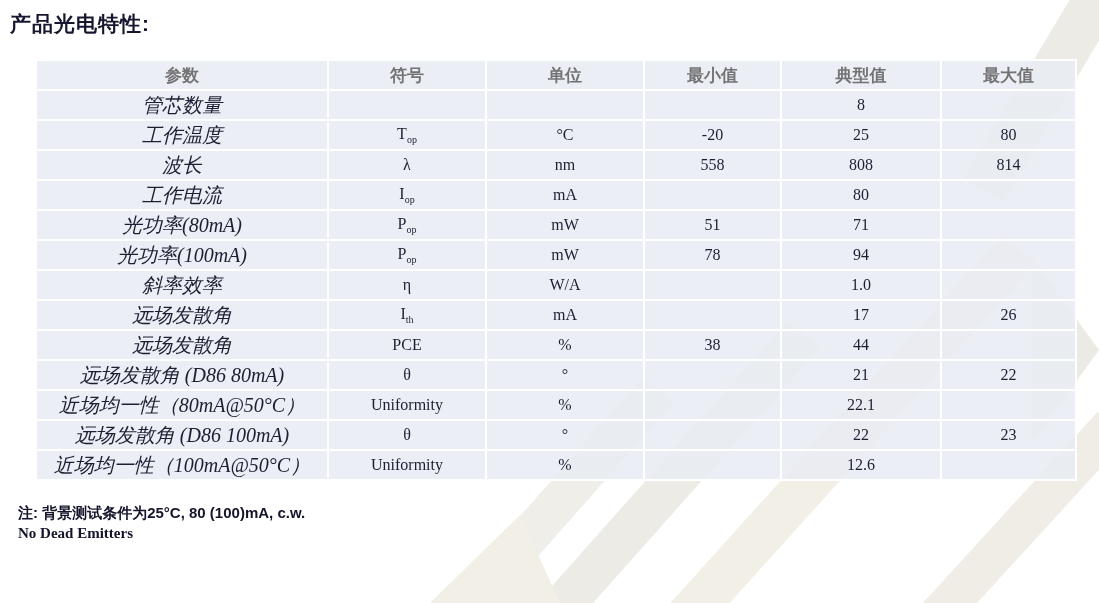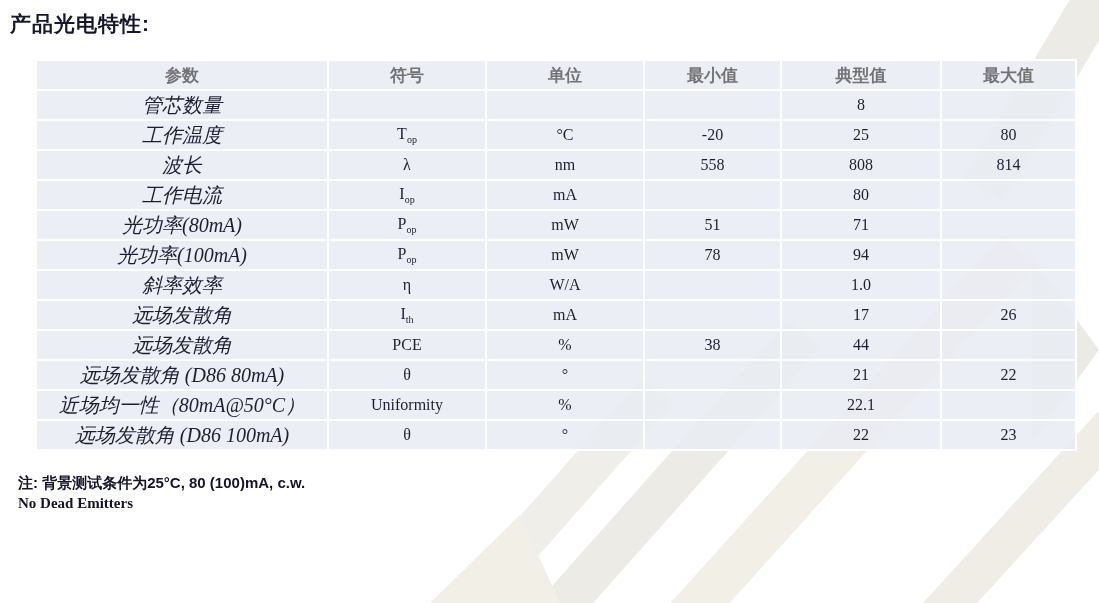--- a/index.html
+++ b/index.html
@@ -195,20 +195,28 @@
           <td class="num"></td>
         </tr>
         <tr>
           <td class="param">远场发散角 (D86 100mA)</td>
           <td class="sym">θ</td>
           <td class="num">°</td>
           <td class="num"></td>
           <td class="num">22</td>
           <td class="num">23</td>
         </tr>
+        <tr>
+          <td class="param">近场均一性（100mA@50°C）</td>
+          <td class="sym">Uniformity</td>
+          <td class="num">%</td>
+          <td class="num"></td>
+          <td class="num">12.6</td>
+          <td class="num"></td>
+        </tr>
       </tbody>
   </table>
 
   <div class="notes">
     <div class="note-line-1">注: 背景测试条件为25°C, 80 (100)mA, c.w.</div>
     <div class="note-line-2">No Dead Emitters</div>
   </div>
 </div>
 
 </body></html>

